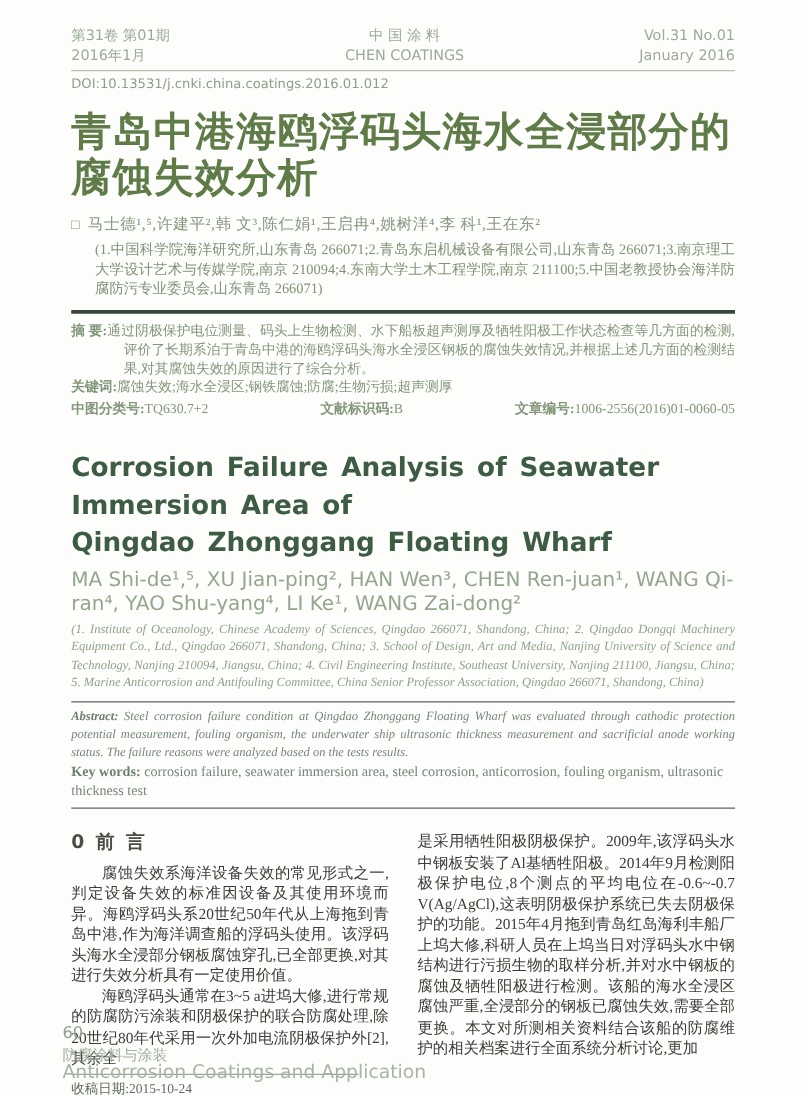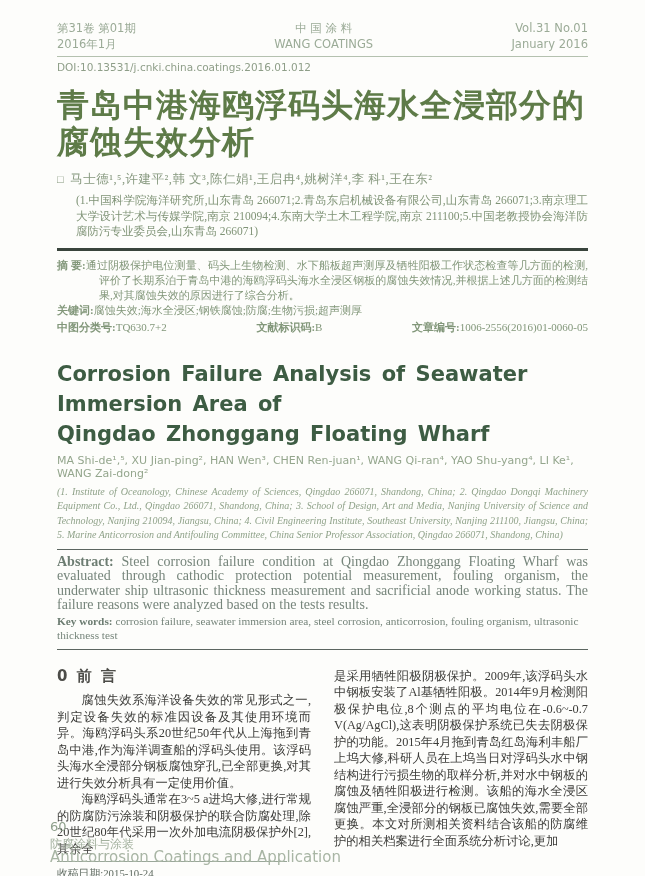--- a/index.html
+++ b/index.html
@@ -27,24 +27,24 @@
   .affil-cn{margin-top:5px;margin-left:19px;font-size:11.5px;line-height:15.5px;color:#7f9376;text-align:justify;}
   .rule-thick{height:3px;background:#39443c;margin-top:8px;}
   
   .abstract-cn{margin-top:7px;color:#82977a;font-size:11px;line-height:15px;}
   .abstract-cn .lbl{font-weight:bold;}
   .abstract-cn .abs-text{text-align:justify;}
   .abs-hang{padding-left:42px;text-indent:-42px;}
   .clc-row{display:flex;justify-content:space-between;margin-top:2px;}
   
   .title-en{margin:24px 0 0 0;color:#3d5c43;font-size:21px;line-height:30px;font-weight:bold;font-family:"DejaVu Sans",sans-serif;word-spacing:3px;}
-  .authors-en{margin-top:5px;font-size:11px;color:#94a68d;font-family:"DejaVu Sans",sans-serif;}
+  .authors-en{margin-top:5px;font-size:16px;color:#94a68d;font-family:"DejaVu Sans",sans-serif;}
   .affil-en{margin-top:5px;font-size:10px;line-height:14.5px;color:#8fa289;font-style:italic;text-align:justify;}
   .rule-thin{height:1px;background:#5c6660;margin-top:6px;}
-  .abstract-en{margin-top:5px;font-size:14px;line-height:14.5px;color:#76857b;text-align:justify;}
+  .abstract-en{margin-top:5px;font-size:10px;line-height:14.5px;color:#76857b;text-align:justify;font-style:italic;}
   .abstract-en .lbl,.keywords-en .lbl{font-weight:bold;color:#6d7d72;}
   .keywords-en{margin-top:1px;font-size:11.3px;line-height:14.5px;color:#76857b;}
   
   .body-cols{display:flex;gap:23px;margin-top:18px;color:#3b3b38;}
   .col{width:259px;font-size:12.3px;line-height:16.5px;text-align:justify;}
   .sec-heading{font-size:15px;font-weight:bold;color:#4c4c48;margin:0 0 8px 0;font-family:"DejaVu Sans",sans-serif;letter-spacing:2px;}
   .col p{margin:0;text-indent:2em;}
   .col p.cont{text-indent:0;}
   
   .footnote{margin-top:4px;font-size:10.8px;line-height:14px;color:#5e6a60;}
@@ -60,21 +60,21 @@
 
 <div class="page">
 
   <div class="masthead">
     <div class="mh-left">
       <div>第31卷 第01期</div>
       <div>2016年1月</div>
     </div>
     <div class="mh-center">
       <div>中 国 涂 料</div>
-      <div>WANG COATINGS</div>
+      <div>CHEN COATINGS</div>
     </div>
     <div class="mh-right">
       <div>Vol.31 No.01</div>
       <div>January 2016</div>
     </div>
   </div>
   <div class="mh-rule"></div>
   <div class="doi">DOI:10.13531/j.cnki.china.coatings.2016.01.012</div>
 
   <h1 class="title-cn">

